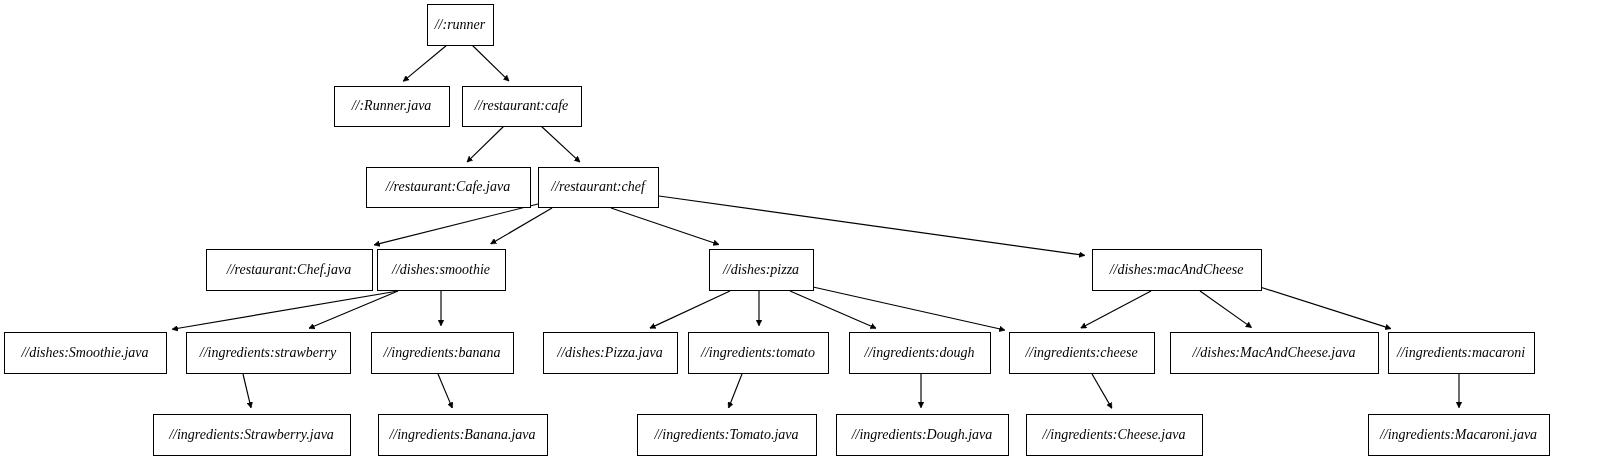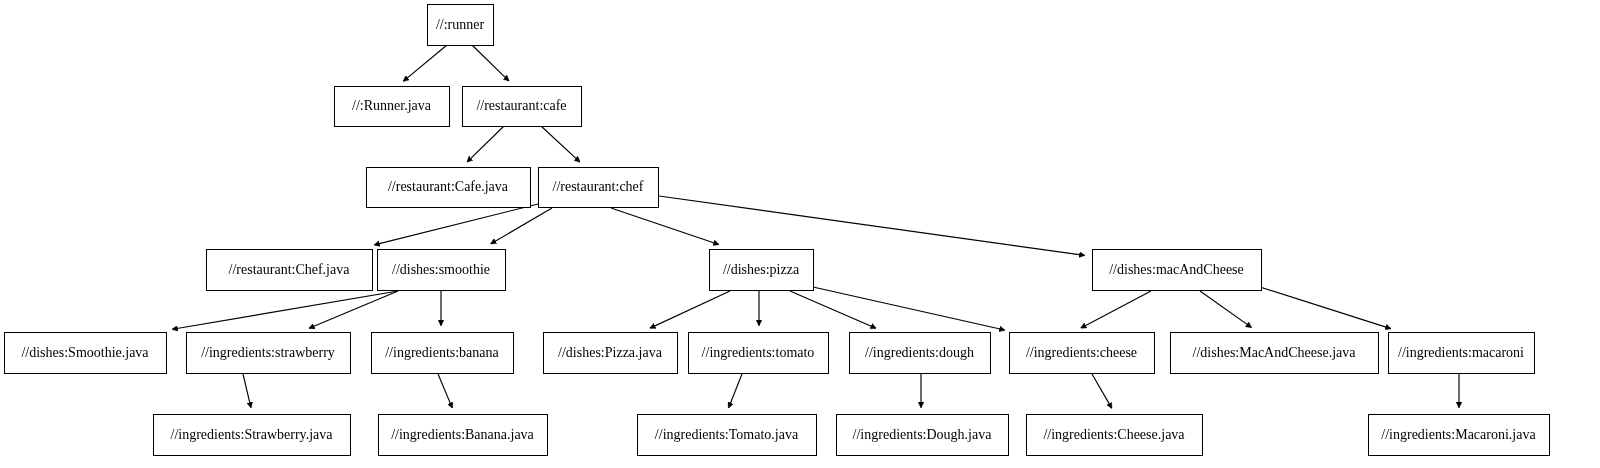--- a/index.html
+++ b/index.html
@@ -7,20 +7,21 @@
     padding: 0;
     background: #ffffff;
   }
   #graph-root {
     position: relative;
     width: 1600px;
     height: 468px;
     background: #ffffff;
     overflow: hidden;
     font-family: "Liberation Serif", "DejaVu Serif", serif;
+    font-style: italic;
   }
   #graph-svg {
     position: absolute;
     left: 0;
     top: 0;
     width: 1600px;
     height: 468px;
     display: block;
   }
   .node-rect {

